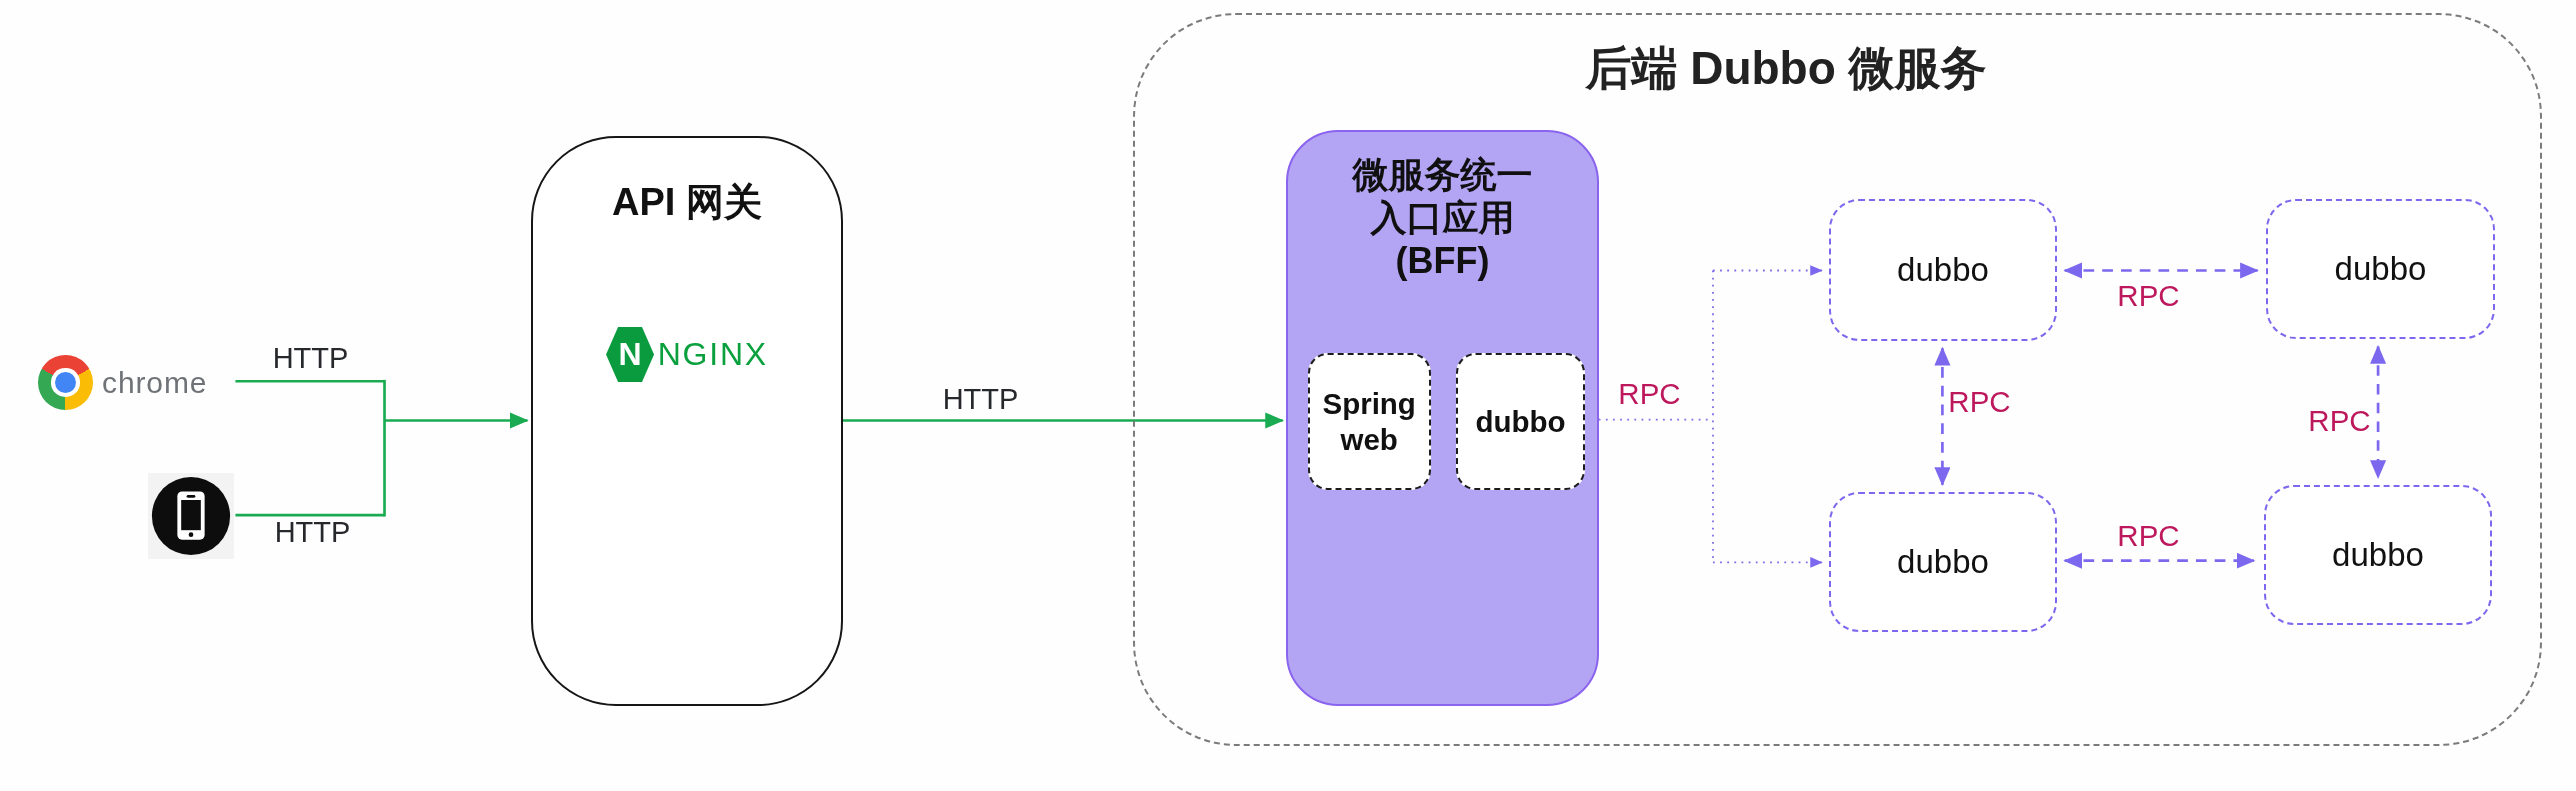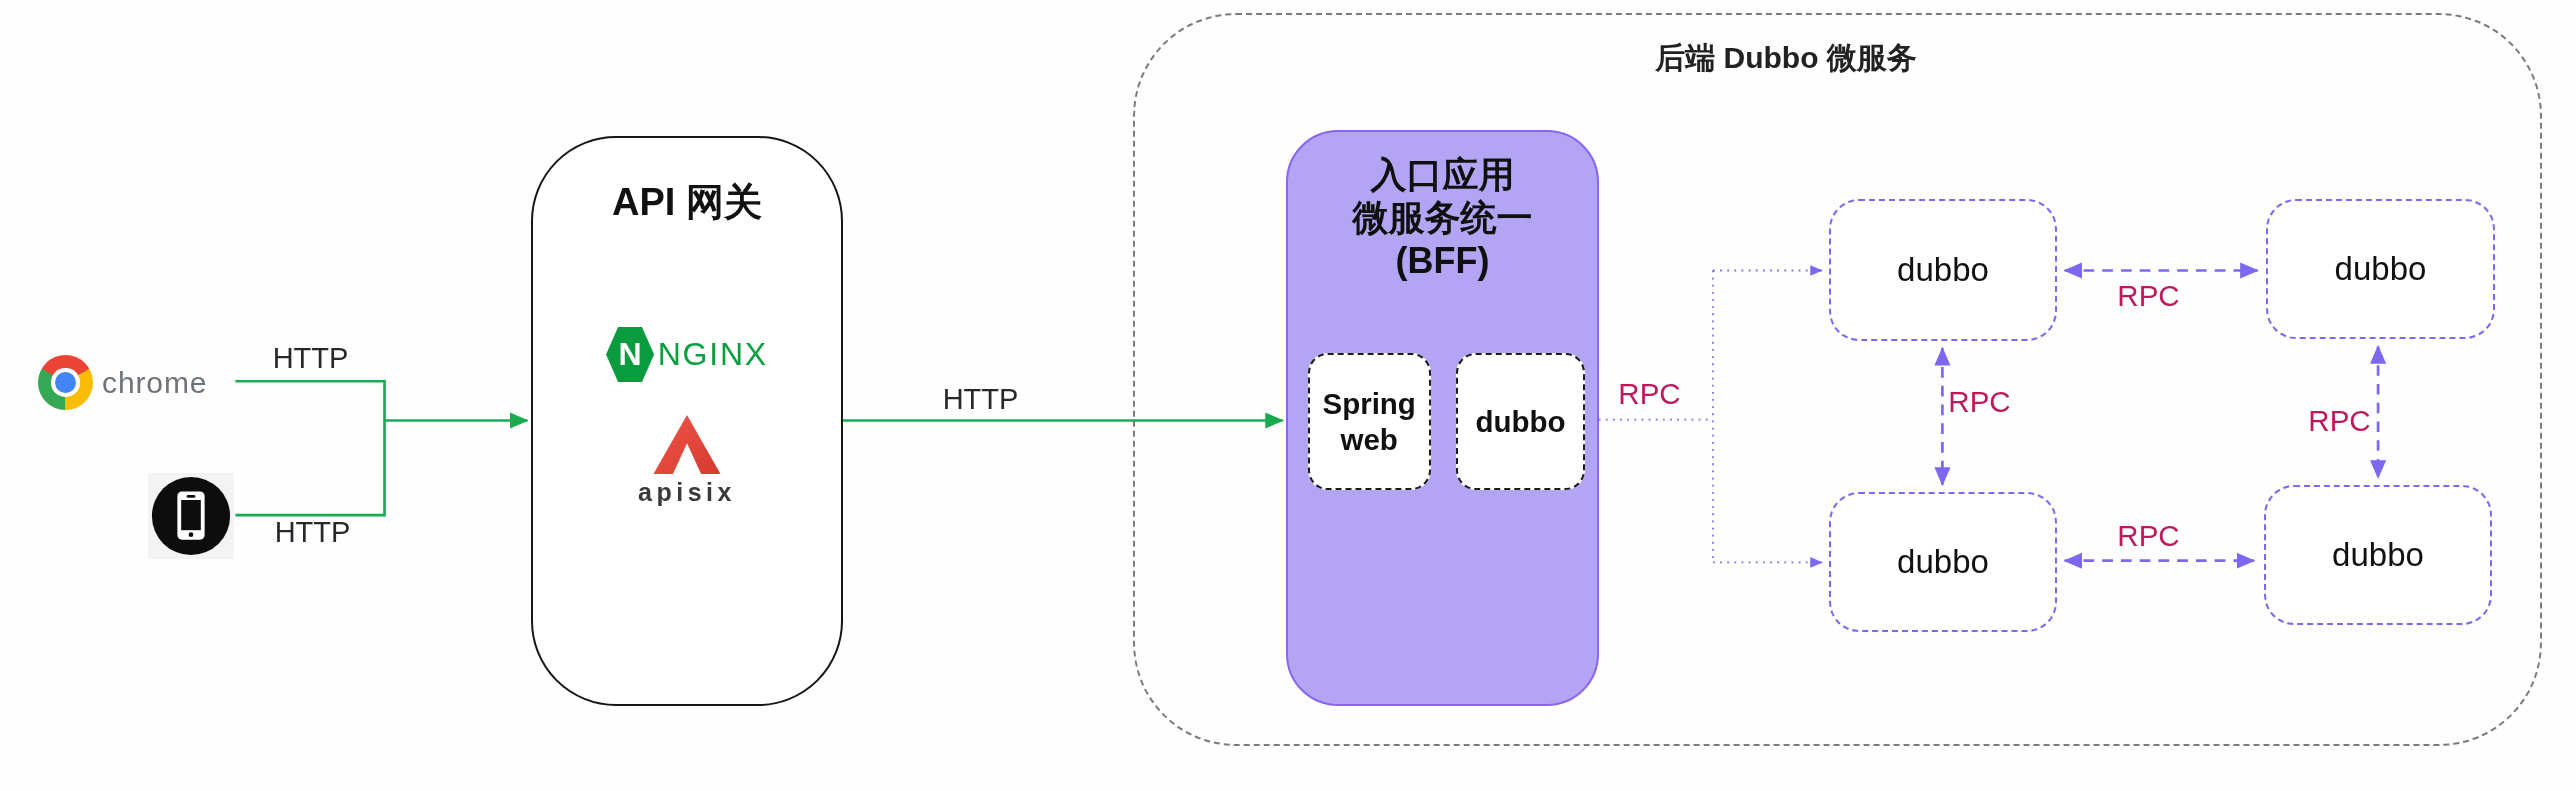--- a/index.html
+++ b/index.html
@@ -40,21 +40,21 @@
   .apisix-word { font-size:25px; font-weight:800; color:#3a3a3a; letter-spacing:4.5px; text-transform:lowercase; }
 
   .higress-logo { position:absolute; top:413px; width:100%; text-align:center; font-size:48px; font-weight:700; letter-spacing:0.9px; }
   .higress-blue { color:#2e6bf2; }
   .higress-dark { color:#3d4558; }
 
   
   .backend { position:absolute; left:1133px; top:12.5px; width:1409px; height:733px;
       border:2.7px dashed #7b7b7b; border-radius:103px; }
   .backend-title { position:absolute; left:0; top:23px; width:1302px; text-align:center;
-      font-size:30px; font-weight:600; color:#222; }
+      font-size:46px; font-weight:600; color:#222; }
 
   
   .bff { position:absolute; left:1286px; top:130px; width:313px; height:576px;
       background:#b3a5f3; border:2.2px solid #8a63ee; border-radius:52px; }
   .bff-title { position:absolute; top:21.4px; width:100%; text-align:center;
       font-size:36px; font-weight:600; color:#101010; line-height:43px; }
   .inner-box { position:absolute; background:#fff; border:2.7px dashed #1c1c1c; border-radius:19.7px;
       display:flex; align-items:center; justify-content:center; text-align:center;
       font-size:29.5px; font-weight:600; color:#111; line-height:36px; }
   .spring-box { left:19.7px; top:221px; width:123px; height:137px;align-items:center; }
@@ -129,43 +129,31 @@
   <div class="api-box">
     <div class="api-title">API 网关</div>
 
     <div class="nginx-logo">
       <div class="nginx-hex">
         <span>N</span>
       </div>
       <div class="nginx-word">NGINX</div>
     </div>
 
-    <div class="apisix-logo">
-      <svg width="70" height="59" viewBox="0 0 100 88">
-        <defs>
-          <linearGradient id="apg" x1="0" y1="0" x2="1" y2="1">
-            <stop offset="0" stop-color="#f25549"></stop>
-            <stop offset="1" stop-color="#d43a30"></stop>
-          </linearGradient>
-        </defs>
-        <polygon points="50,0 100,88 71,88 50,42 29,88 0,88" fill="url(#apg)"></polygon>
-      </svg>
-      <div class="apisix-word">APISIX</div>
-    </div>
 
   </div>
 
   <div class="backend">
     <div class="backend-title">后端 Dubbo 微服务</div>
   </div>
 
   <div class="bff">
     <div class="bff-title">
+      <div>微服务统一</div>
       <div>入口应用</div>
-      <div>微服务统一</div>
       <div>(BFF)</div>
     </div>
     <div class="inner-box spring-box">
       <div>
         <div>Spring</div>
         <div>web</div>
       </div>
     </div>
     <div class="inner-box dubbo-sm">
       <div>dubbo</div>

